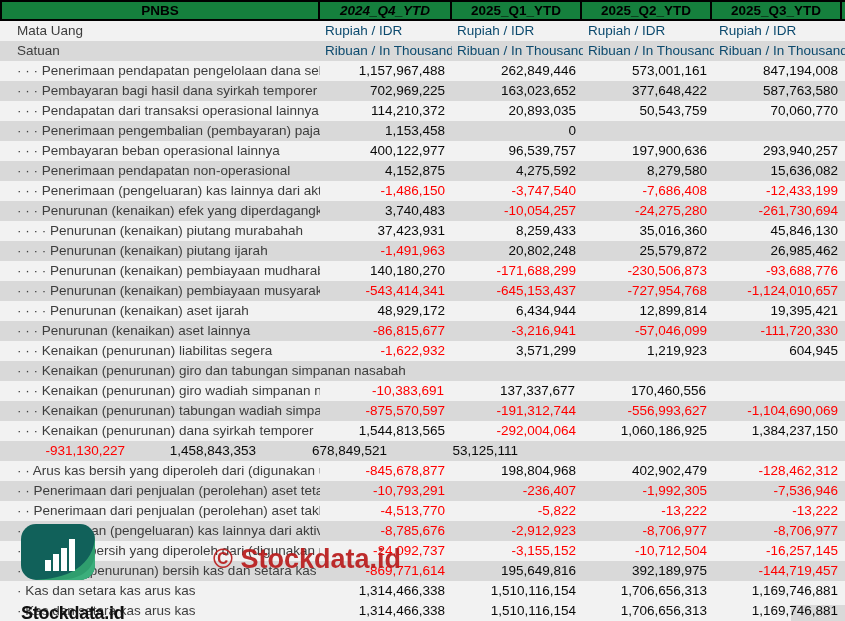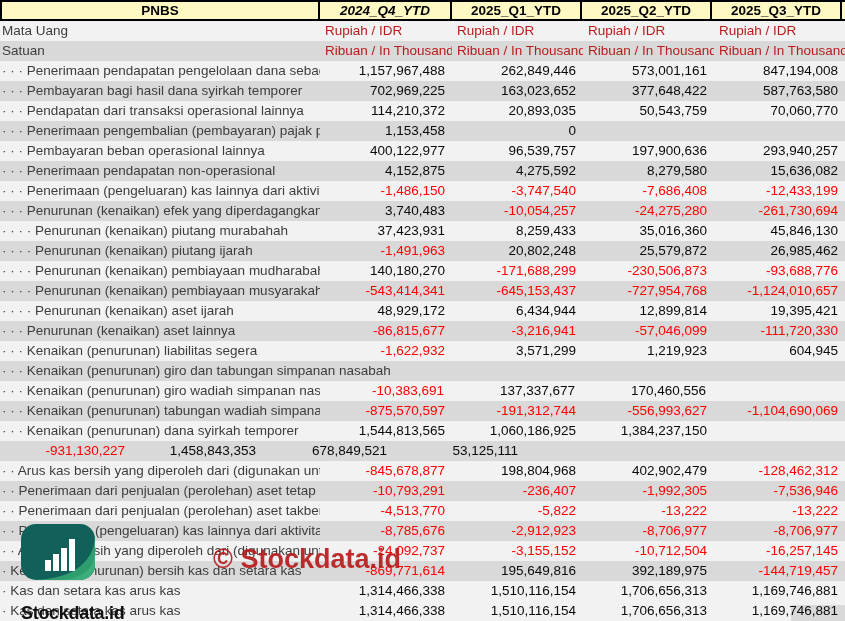--- a/index.html
+++ b/index.html
@@ -1,33 +1,33 @@
 <!DOCTYPE html>
 <html><head>
 <meta charset="utf-8">
 <style>
   * { margin:0; padding:0; box-sizing:border-box; }
   body { background:#ffffff; font-family:"Liberation Sans", sans-serif; }
   .sheet { position:relative; width:845px; height:621px; background:#ffffff; overflow:hidden; }
 
   
-  .header-row { display:flex; height:21px; border-top:2px solid #000; border-bottom:2px solid #000; background:#fef9c3; font-weight:bold; font-size:13.5px; color:#000; }
+  .header-row { display:flex; height:21px; border-top:2px solid #000; border-bottom:2px solid #000; background:#15803d; font-weight:bold; font-size:13.5px; color:#000; }
   .h-label { width:320px; flex:0 0 auto; text-align:center; line-height:17px; border-left:2px solid #000; border-right:2px solid #000; }
   .h-col { width:130px; flex:0 0 auto; text-align:center; line-height:17px; border-right:2px solid #000; white-space:nowrap; overflow:hidden; }
   .h-col.c1 { width:132px;font-style:italic; }
 
   
   .row { display:flex; height:20px; line-height:20px; font-size:13.5px; }
   .row.light { background:#f2f2f2; }
   .row.gray  { background:#d9d9d9; }
-  .cell-label { width:320px; flex:0 0 auto; padding-left:2px; white-space:nowrap; overflow:hidden; color:#3d3d3d; position:relative; z-index:1; }
+  .cell-label { width:320px; flex:0 0 auto; padding-left:17px; white-space:nowrap; overflow:hidden; color:#3d3d3d; position:relative; z-index:1; }
   .row.overflow .cell-label { overflow:visible; }
   .cell-val { width:131px; flex:0 0 auto; text-align:right; padding-right:7px; white-space:nowrap; overflow:hidden; color:#0a0a0a; position:relative; z-index:1; }
   .cell-val.c1 { width:132px; }
-  .cell-val.left { text-align:left; padding-left:5px; padding-right:0; color:#b91c1c; }
+  .cell-val.left { text-align:left; padding-left:5px; padding-right:0; color:#0c4a6e; }
   .cell-val.neg { color:#ff0000; }
 
   
   .corner-patch { position:absolute; left:791px; top:605px; width:54px; height:16px; background:#d9d9d9; z-index:0; }
   .watermark { position:absolute; left:213px; top:544px; font-size:27px; font-weight:bold; color:#b91c1c; z-index:5; letter-spacing:0px; opacity:0.92; }
   .logo-box { position:absolute; left:21px; top:524px; width:74px; height:56px; z-index:6; }
   .logo-text { position:absolute; left:21px; top:579px; font-size:18px; font-weight:bold; color:#111; z-index:6; letter-spacing:-0.3px;margin-top:24px; }
 </style>
 </head>
 <body>
@@ -179,20 +179,21 @@
       <div class="row gray">
         <div class="cell-label">· · · Kenaikan (penurunan) tabungan wadiah simpanan nasabah</div>
         <div class="cell-val c1 neg">-875,570,597</div>
         <div class="cell-val neg">-191,312,744</div>
         <div class="cell-val neg">-556,993,627</div>
         <div class="cell-val neg">-1,104,690,069</div>
       </div>
       <div class="row light">
         <div class="cell-label">· · · Kenaikan (penurunan) dana syirkah temporer</div>
         <div class="cell-val c1">1,544,813,565</div>
+        <div class="cell-val neg">-292,004,064</div>
         <div class="cell-val">1,060,186,925</div>
         <div class="cell-val">1,384,237,150</div>
       </div>
       <div class="row gray">
         <div class="cell-val c1 neg">-931,130,227</div>
         <div class="cell-val">1,458,843,353</div>
         <div class="cell-val">678,849,521</div>
         <div class="cell-val">53,125,111</div>
       </div>
       <div class="row light">

